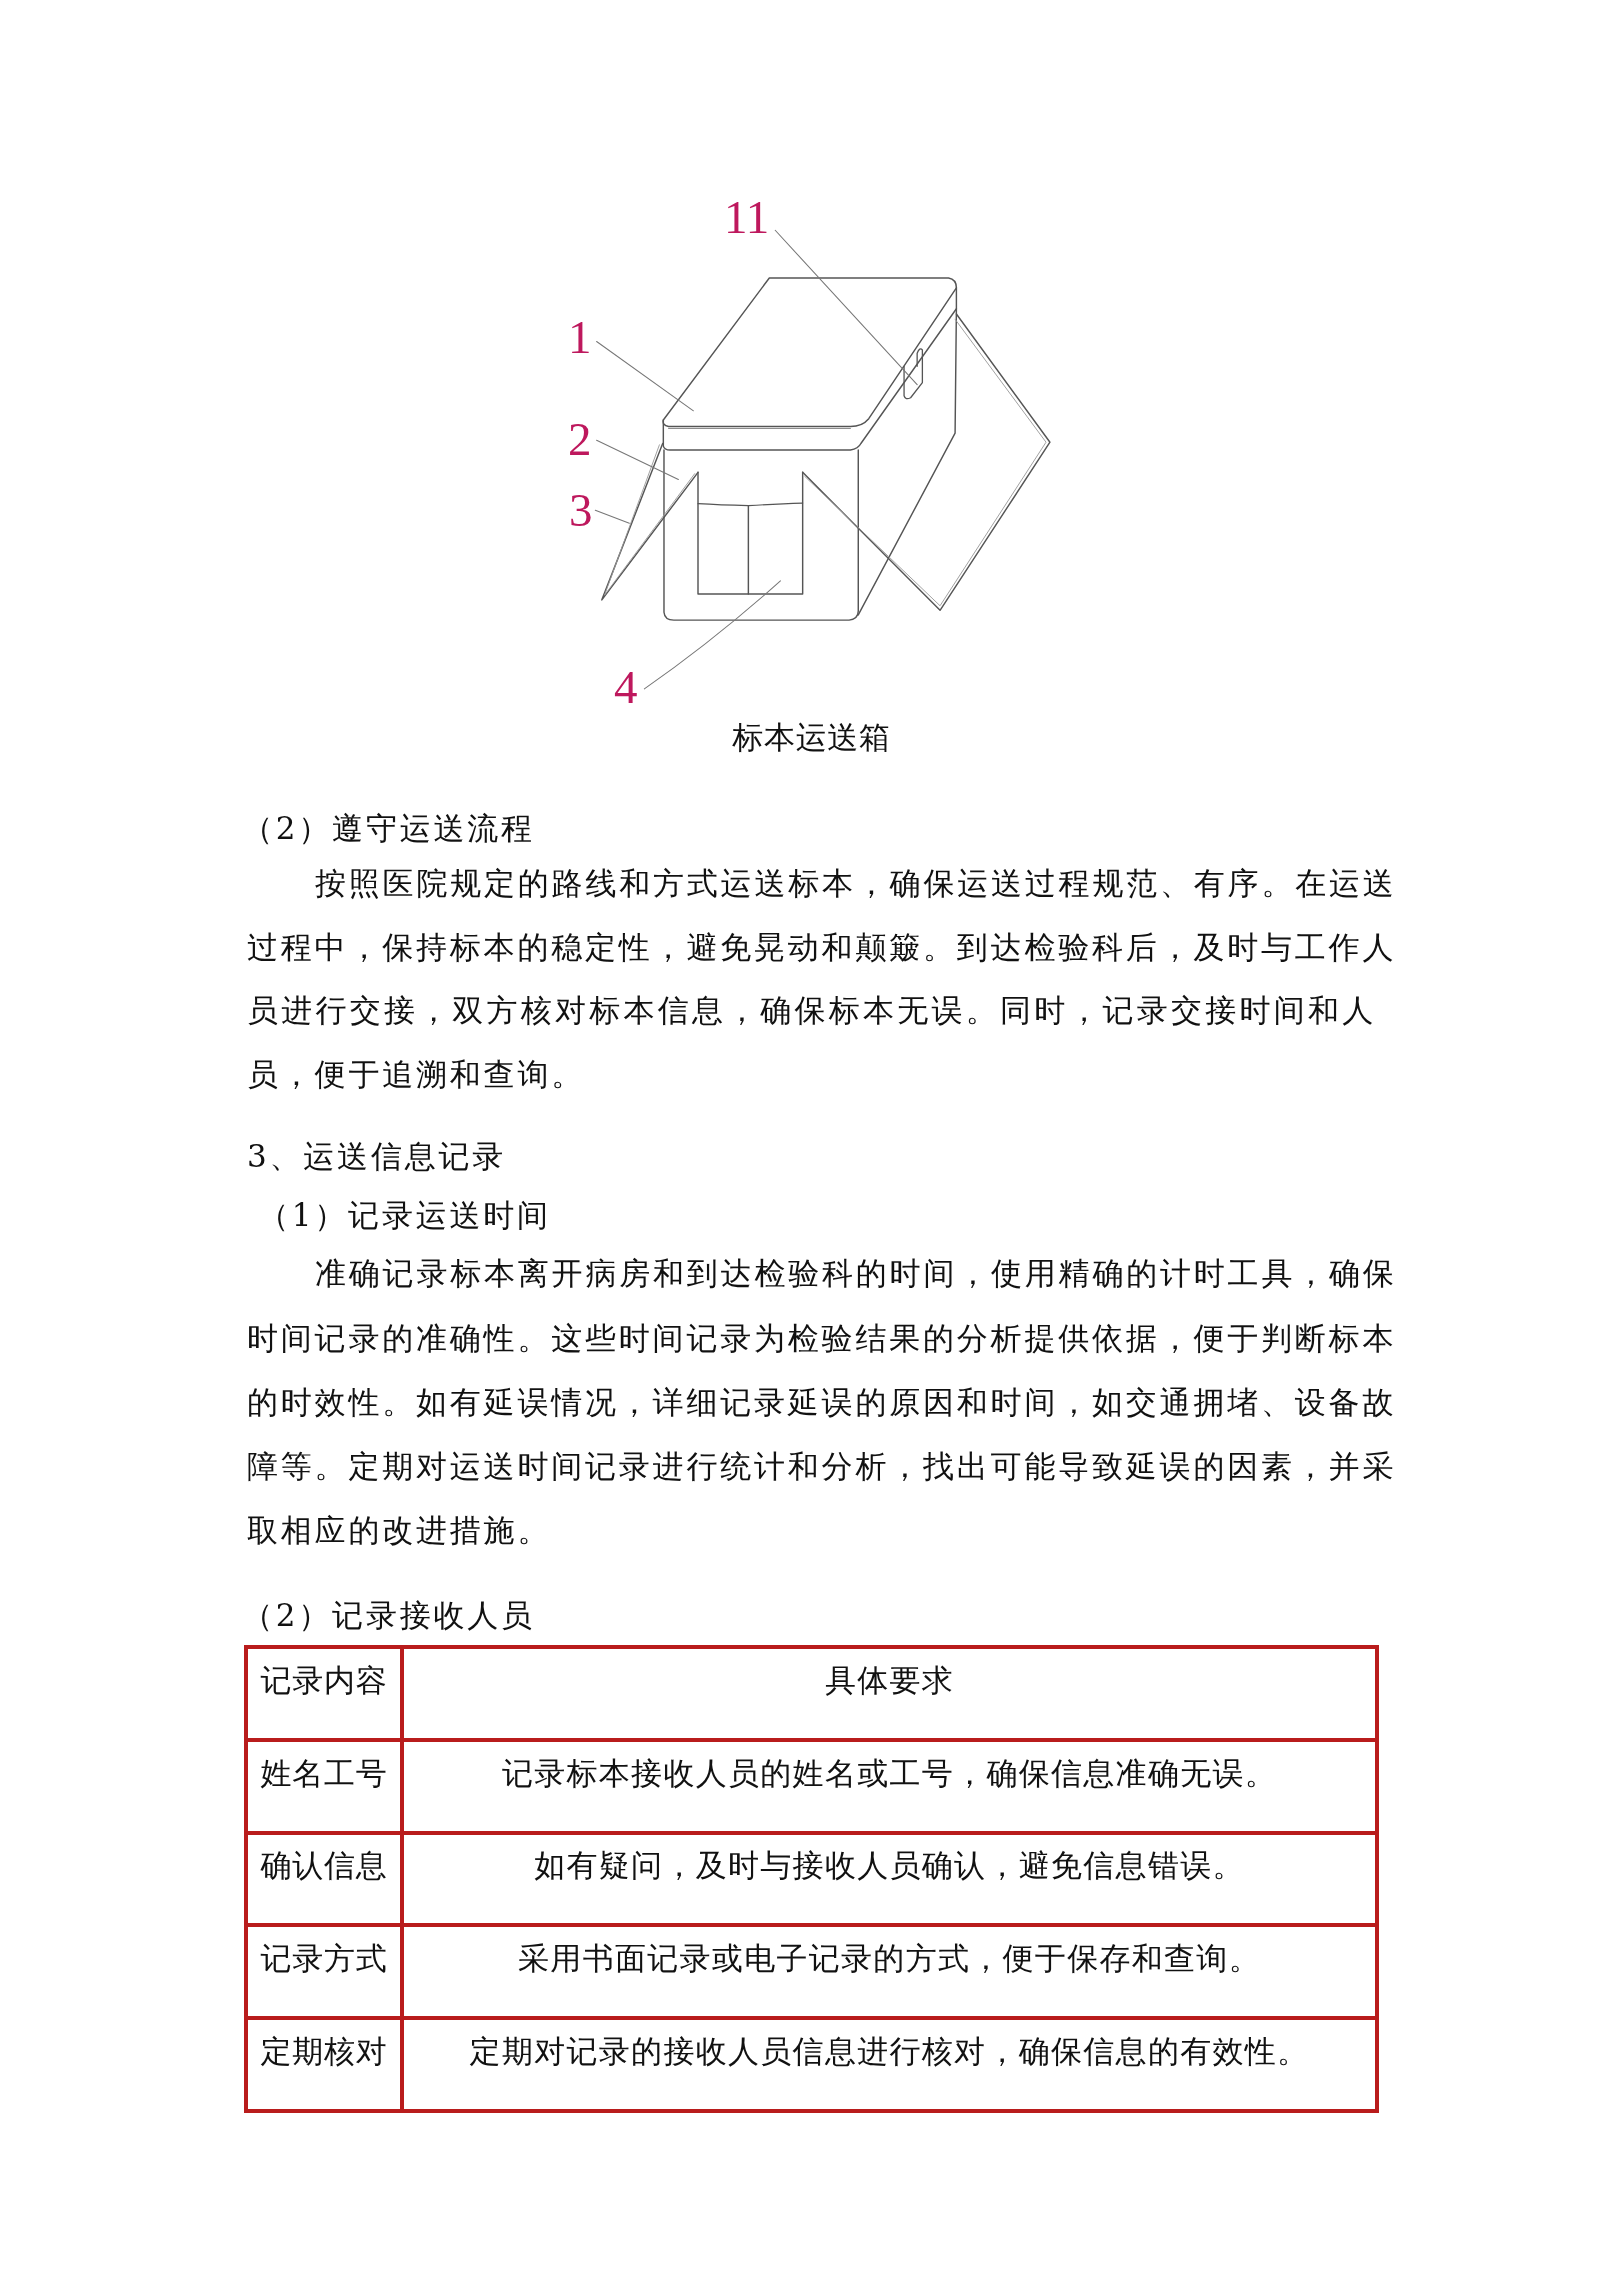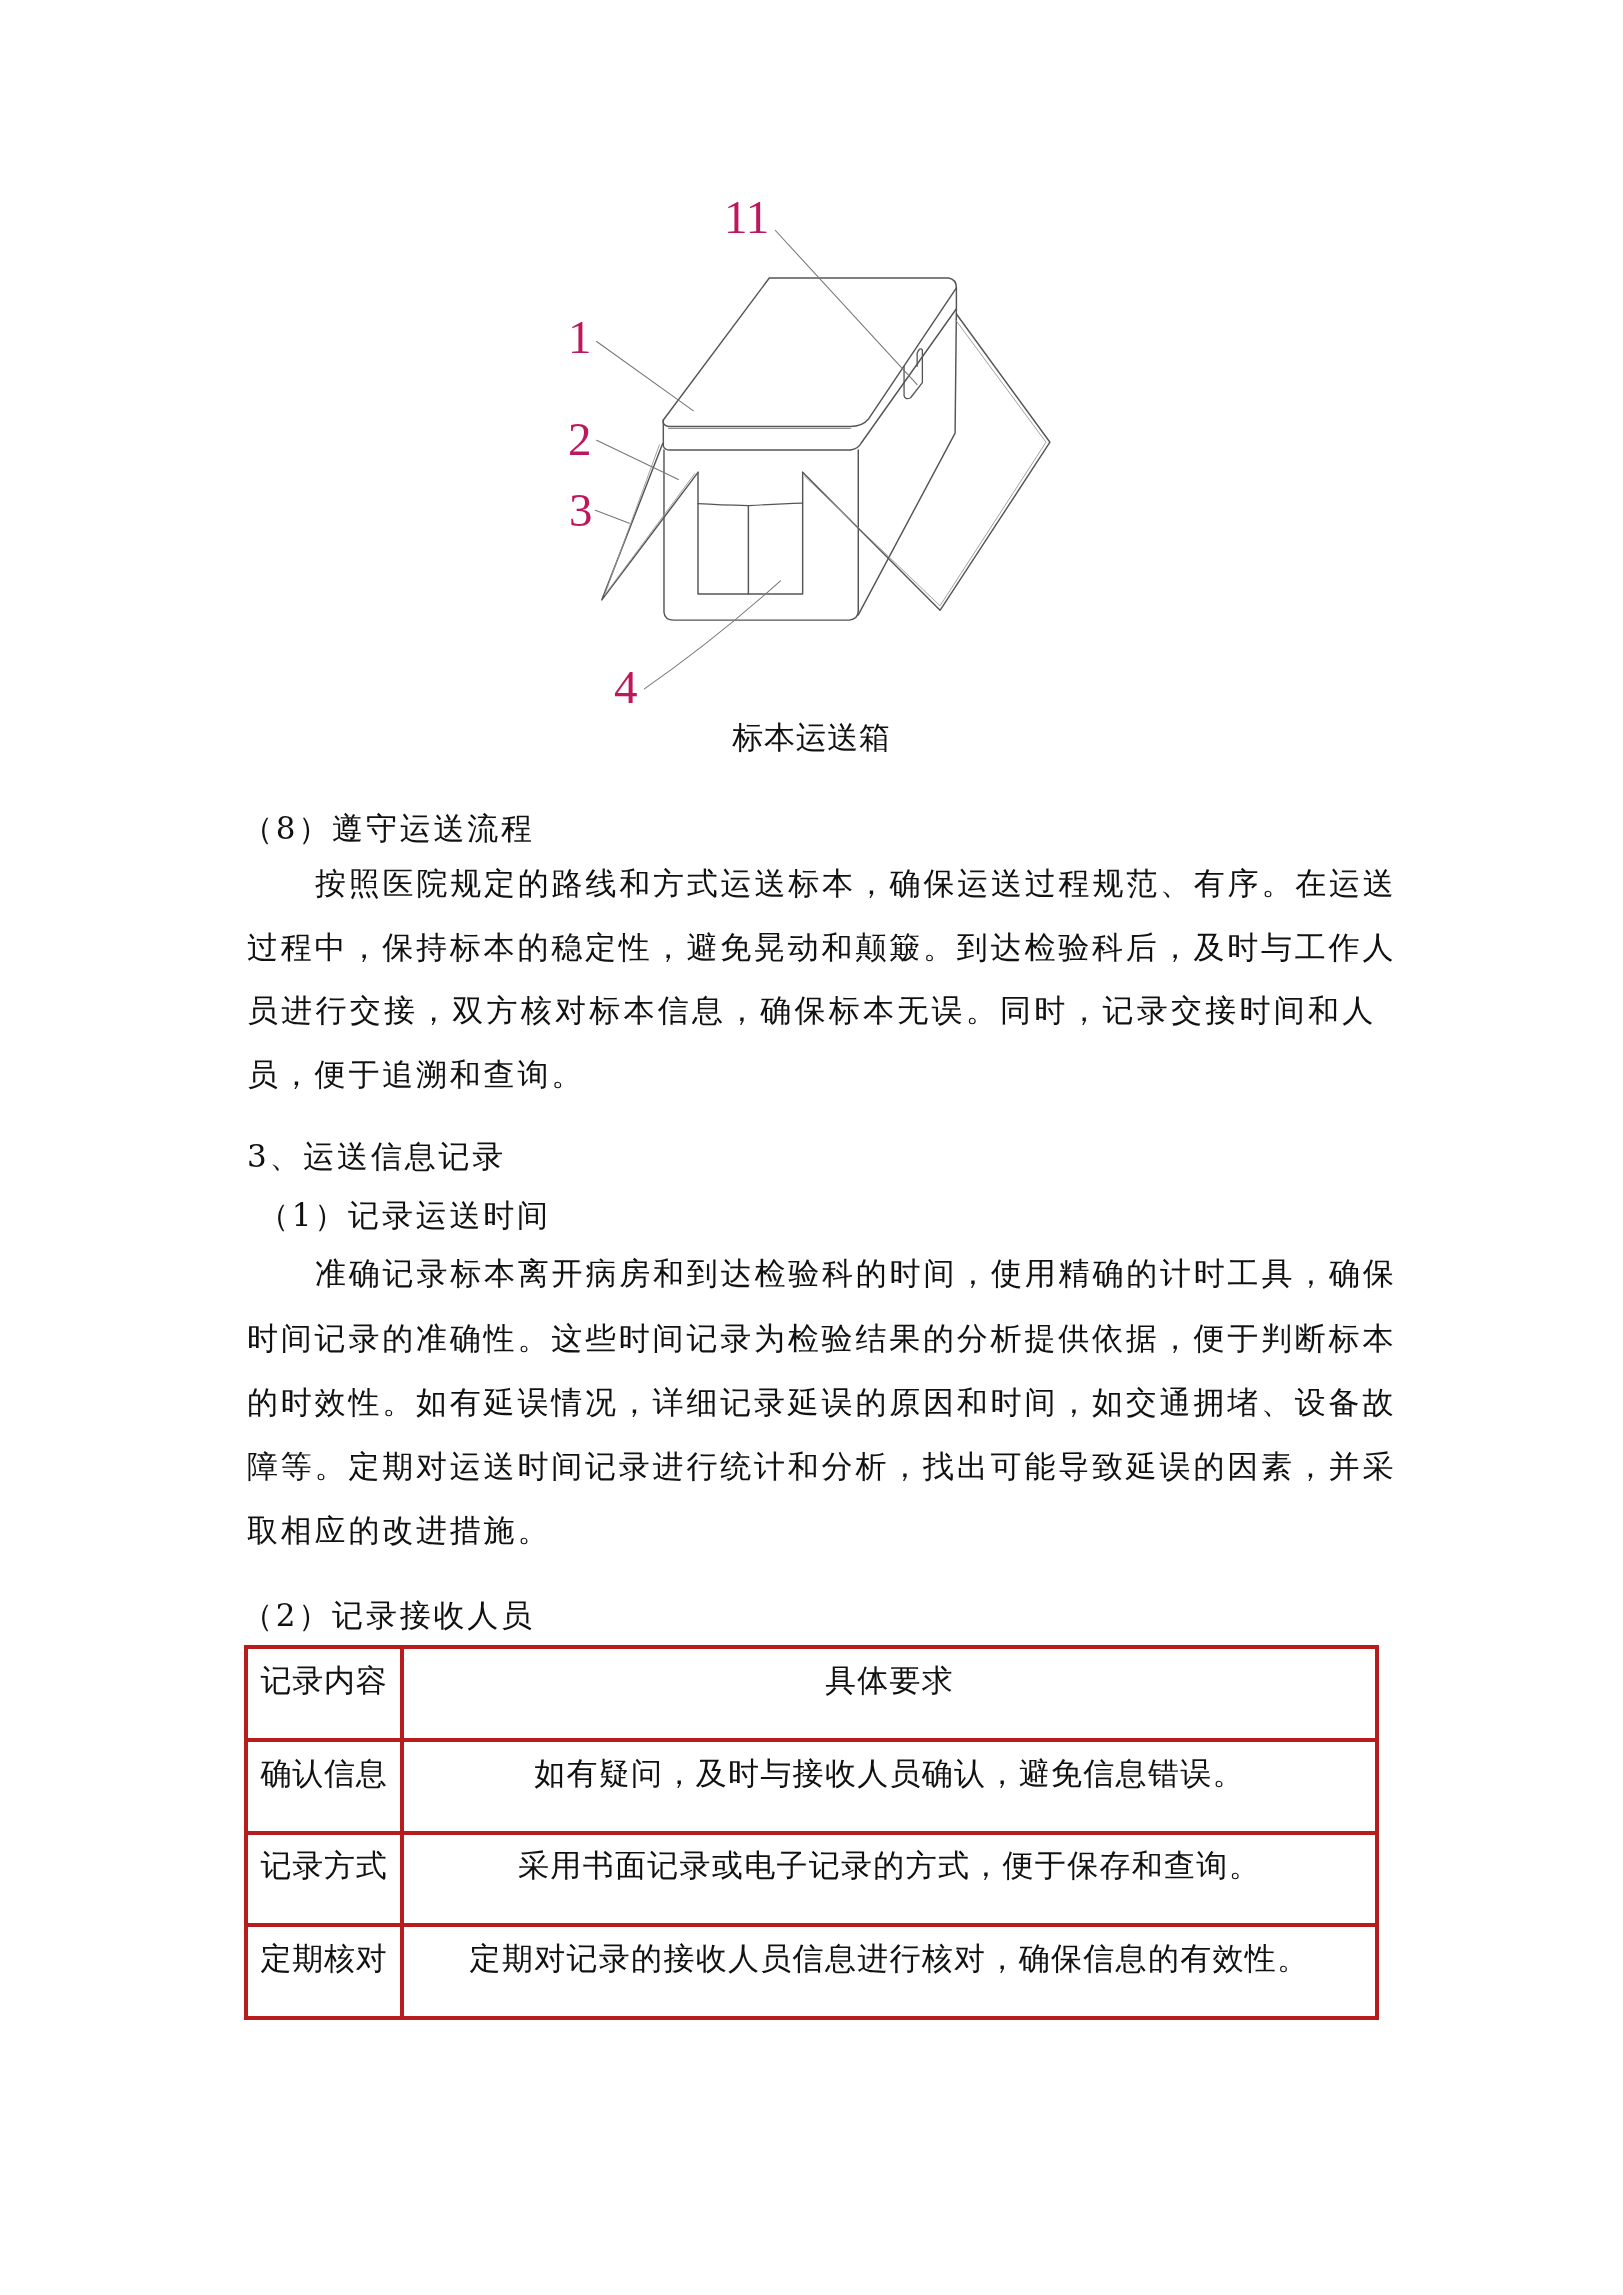--- a/index.html
+++ b/index.html
@@ -70,21 +70,21 @@
     <path d="M985,1053 Q1090,980 1193,888" stroke="#777" stroke-width="1.6"></path>
   </svg>
   <div class="fig-label" style="left:724px; top:194px;">11</div>
   <div class="fig-label" style="left:568px; top:314px;">1</div>
   <div class="fig-label" style="left:568px; top:416px;">2</div>
   <div class="fig-label" style="left:569px; top:487px;">3</div>
   <div class="fig-label" style="left:614px; top:664px;">4</div>
 </div>
 <div class="caption">标本运送箱</div>
 
-<div class="line" style="top:809px; left:242px;">（8）遵守运送流程</div>
+<div class="line" style="top:809px; left:242px;">（2）遵守运送流程</div>
 <div class="line para-line indent" style="top:864px;">按照医院规定的路线和方式运送标本，确保运送过程规范、有序。在运送</div>
 <div class="line para-line" style="top:928px;">过程中，保持标本的稳定性，避免晃动和颠簸。到达检验科后，及时与工作人</div>
 <div class="line para-line" style="top:991px;">员进行交接，双方核对标本信息，确保标本无误。同时，记录交接时间和人</div>
 <div class="line" style="top:1055px;">员，便于追溯和查询。</div>
 
 <div class="line" style="top:1137px;">3、运送信息记录</div>
 <div class="line" style="top:1196px; left:242px;margin-left:16px;">（1）记录运送时间</div>
 <div class="line para-line indent" style="top:1254px;">准确记录标本离开病房和到达检验科的时间，使用精确的计时工具，确保</div>
 <div class="line para-line" style="top:1319px;">时间记录的准确性。这些时间记录为检验结果的分析提供依据，便于判断标本</div>
 <div class="line para-line" style="top:1383px;">的时效性。如有延误情况，详细记录延误的原因和时间，如交通拥堵、设备故</div>
@@ -93,20 +93,24 @@
 
 <div class="line" style="top:1596px; left:242px;">（2）记录接收人员</div>
 
 <table class="req">
   <tbody>
       <tr>
     <td class="c1">记录内容</td>
     <td class="c2">具体要求</td>
   </tr>
   <tr>
+    <td class="c1">姓名工号</td>
+    <td class="c2">记录标本接收人员的姓名或工号，确保信息准确无误。</td>
+  </tr>
+  <tr>
     <td class="c1">确认信息</td>
     <td class="c2">如有疑问，及时与接收人员确认，避免信息错误。</td>
   </tr>
   <tr>
     <td class="c1">记录方式</td>
     <td class="c2">采用书面记录或电子记录的方式，便于保存和查询。</td>
   </tr>
   <tr>
     <td class="c1">定期核对</td>
     <td class="c2">定期对记录的接收人员信息进行核对，确保信息的有效性。</td>

